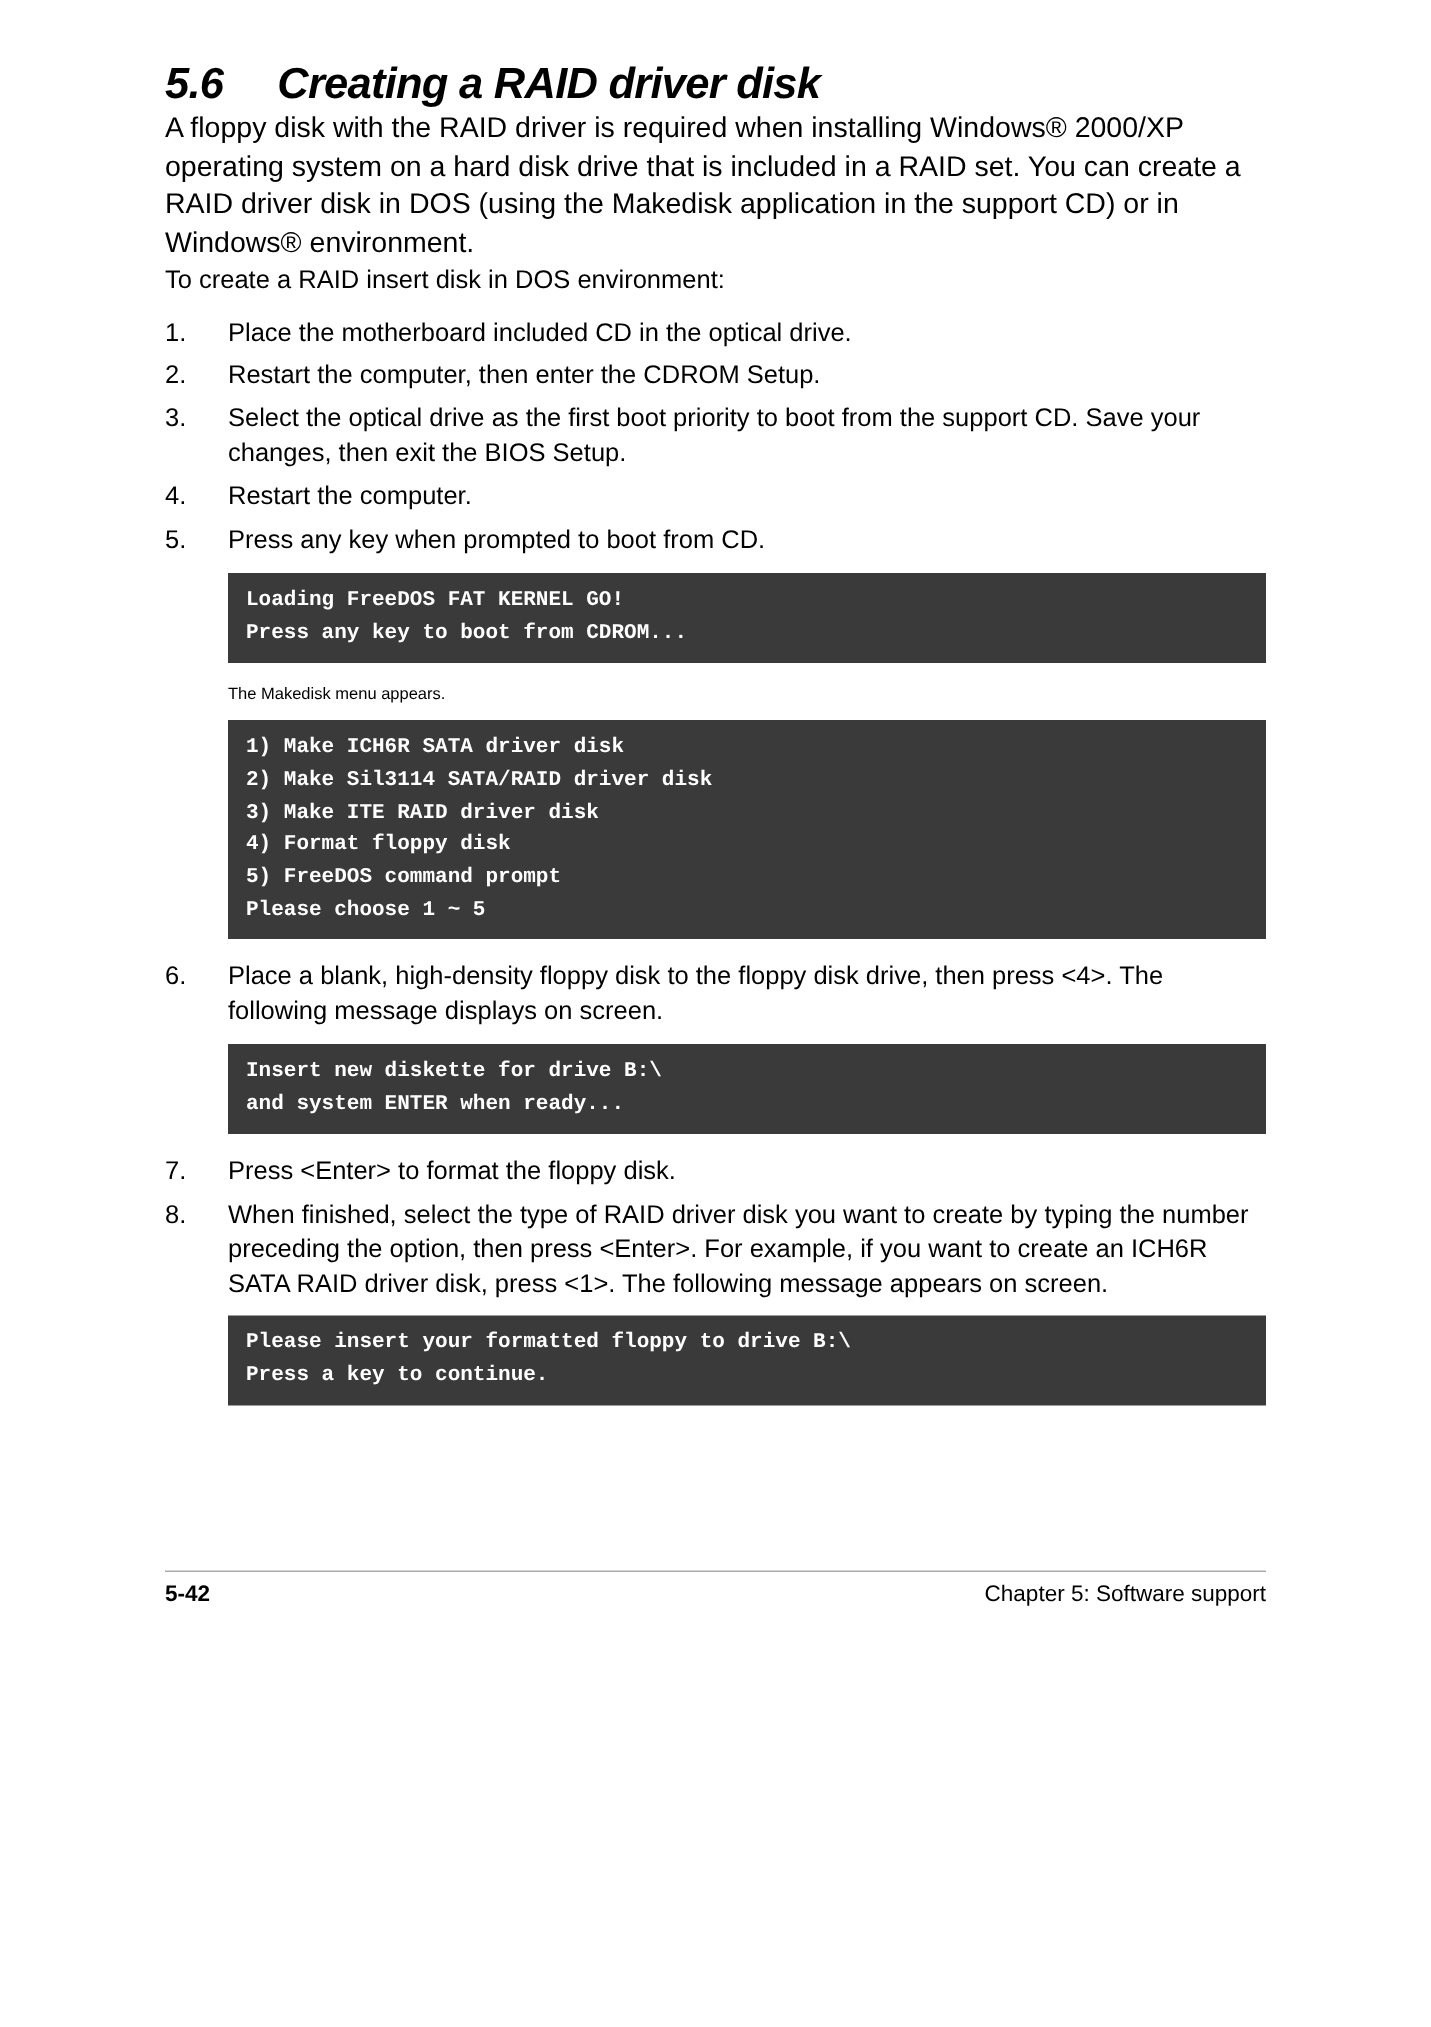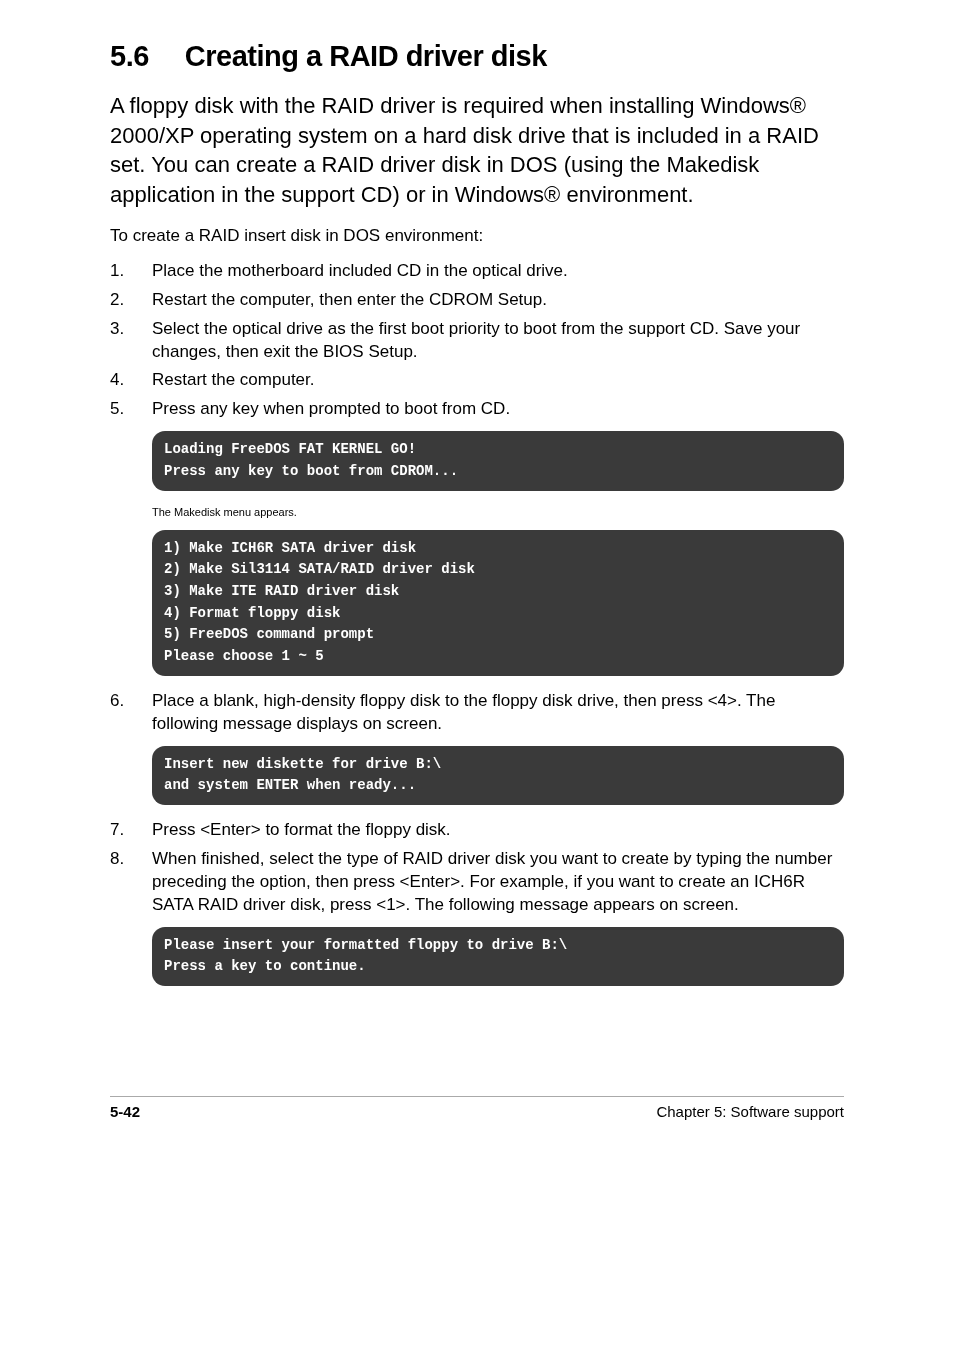--- a/index.html
+++ b/index.html
@@ -10,30 +10,30 @@
     body {
       font-family: Arial, Helvetica, sans-serif;
       background: #ffffff;
       padding: 40px 110px 30px 110px;
       width: 954px;
       color: #000;
     }
     h1 {
       font-size: 29px;
       font-weight: bold;
-      margin-bottom: 18px;
+      margin-bottom: 0;
       letter-spacing: -0.5px;
+      font-style: italic;
     }
     .section-num {
       margin-right: 36px;
     }
     .intro-para {
-      font-size: 22px;
+      font-size: 19px;
       line-height: 1.35;
-      margin-bottom: 15px;
     }
     .subhead {
       font-size: 17px;
       line-height: 1.35;
       margin-bottom: 12px;
     }
     ol.steps {
       list-style: none;
       counter-reset: item;
       margin-bottom: 8px;
@@ -53,21 +53,20 @@
     .terminal {
       background: #3a3a3a;
       color: #ffffff;
       font-family: "Courier New", monospace;
       font-weight: bold;
       font-size: 14px;
       padding: 8px 12px;
       margin: 10px 0 14px 42px;
       line-height: 1.55;
       white-space: pre-wrap;
-      border-radius: 13px;
     }
     .after-terminal {
       font-size: 11px;
       line-height: 1.35;
       margin-left: 42px;
       margin-bottom: 6px;
     }
     .footer {
       display: flex;
       justify-content: space-between;

